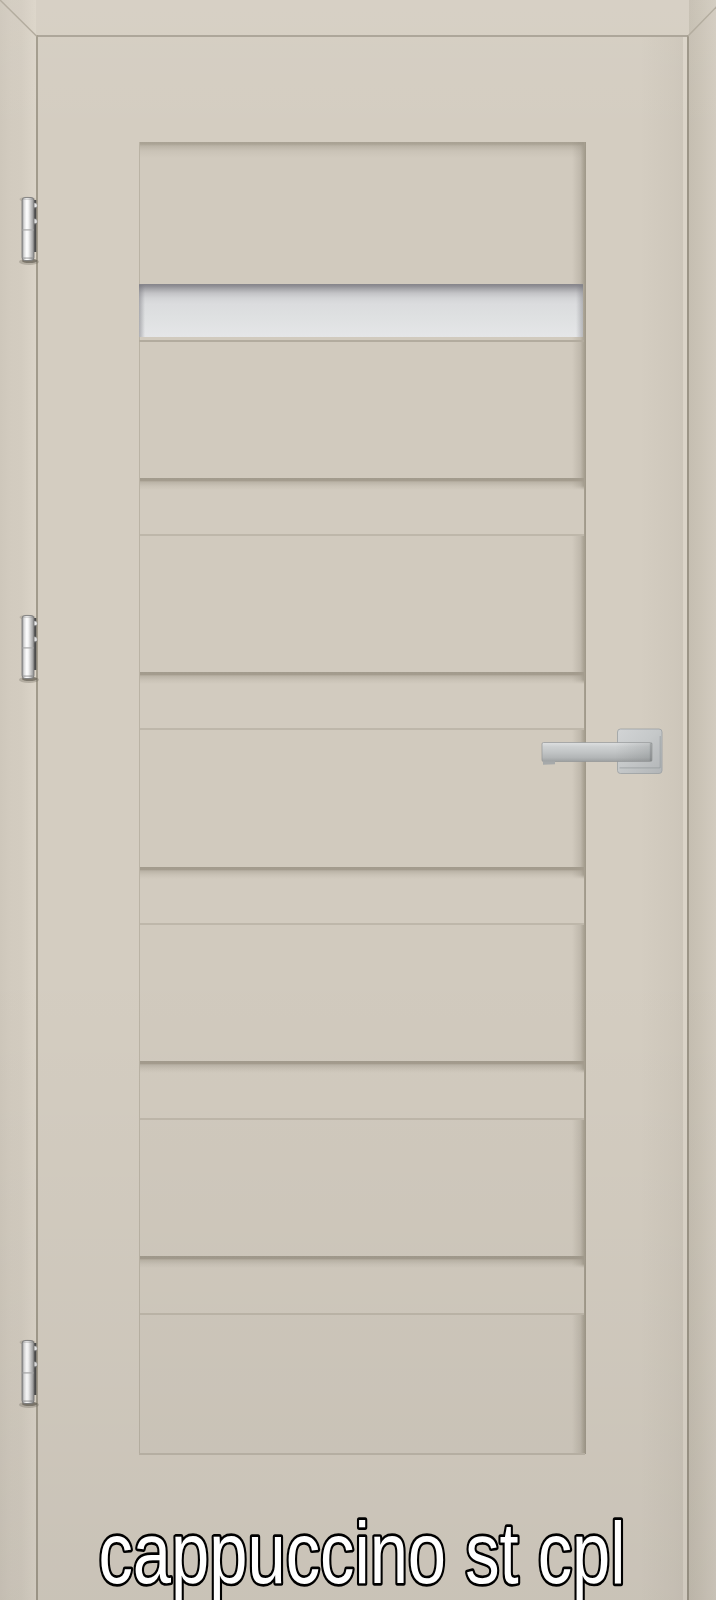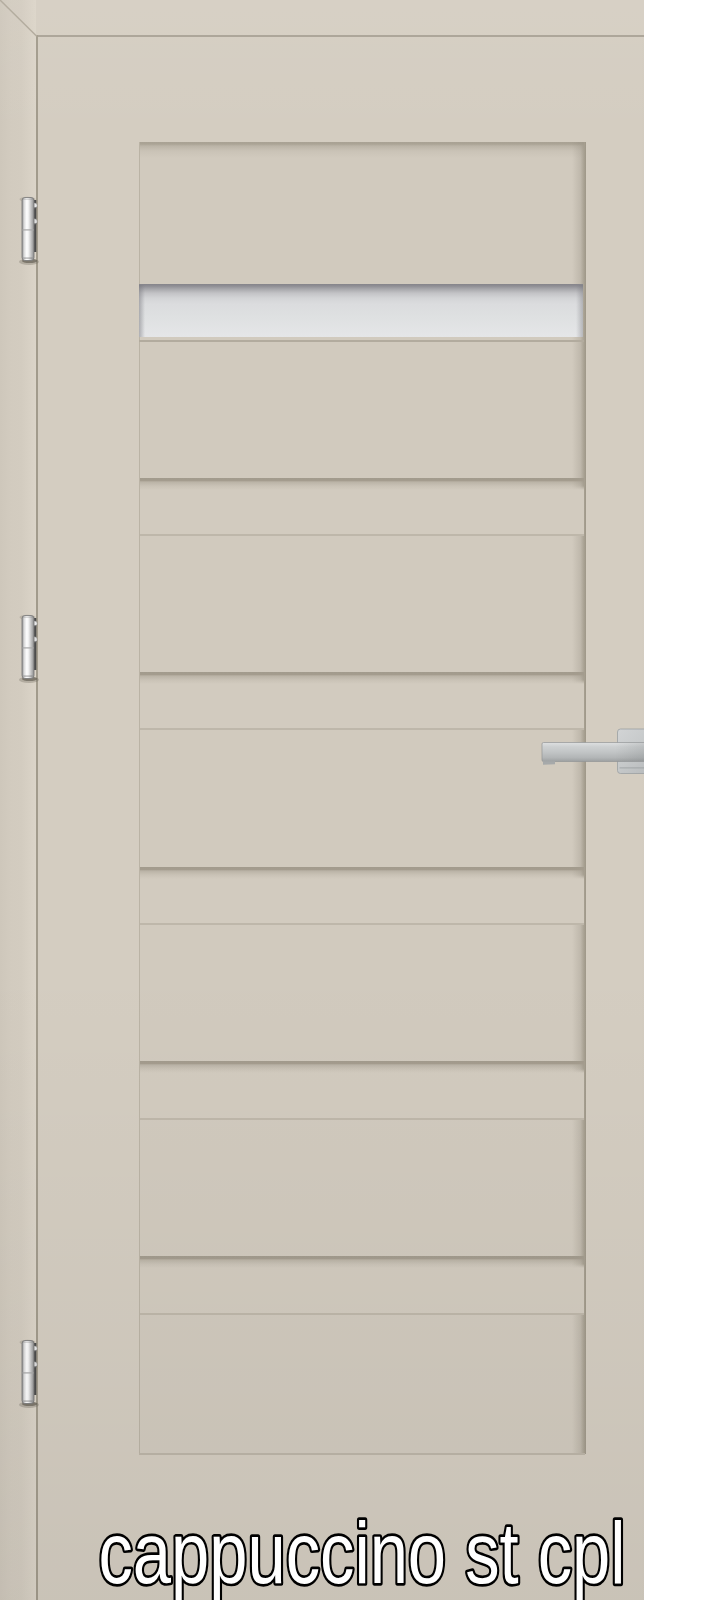--- a/index.html
+++ b/index.html
@@ -1,17 +1,17 @@
 <!DOCTYPE html>
 <html><head>
 <meta charset="utf-8">
 <style>
   html,body{margin:0;padding:0;}
-  .stage{position:relative;width:644px;height:1600px;overflow:hidden;
-         background:#d3ccc0;font-family:"Liberation Sans",sans-serif;}
+  .stage{position:relative;width:704px;height:1600px;overflow:hidden;
+         background:#d3ccc0;font-family:"Liberation Sans",sans-serif;padding-left:12px;}
   .abs{position:absolute;}
 </style>
 </head>
 <body>
 <div class="stage">
 
   <div class="abs" style="left:0;top:0;width:724px;height:36px;background:#d5cec2;"></div>
 
   <div class="abs" style="left:0;top:0;width:36px;height:1600px;background:linear-gradient(90deg,#cec7bb 0%,#d2cbbf 30%,#d3ccc0 60%,#dad3c7 93%,#dbd4c8 100%);"></div>
 

